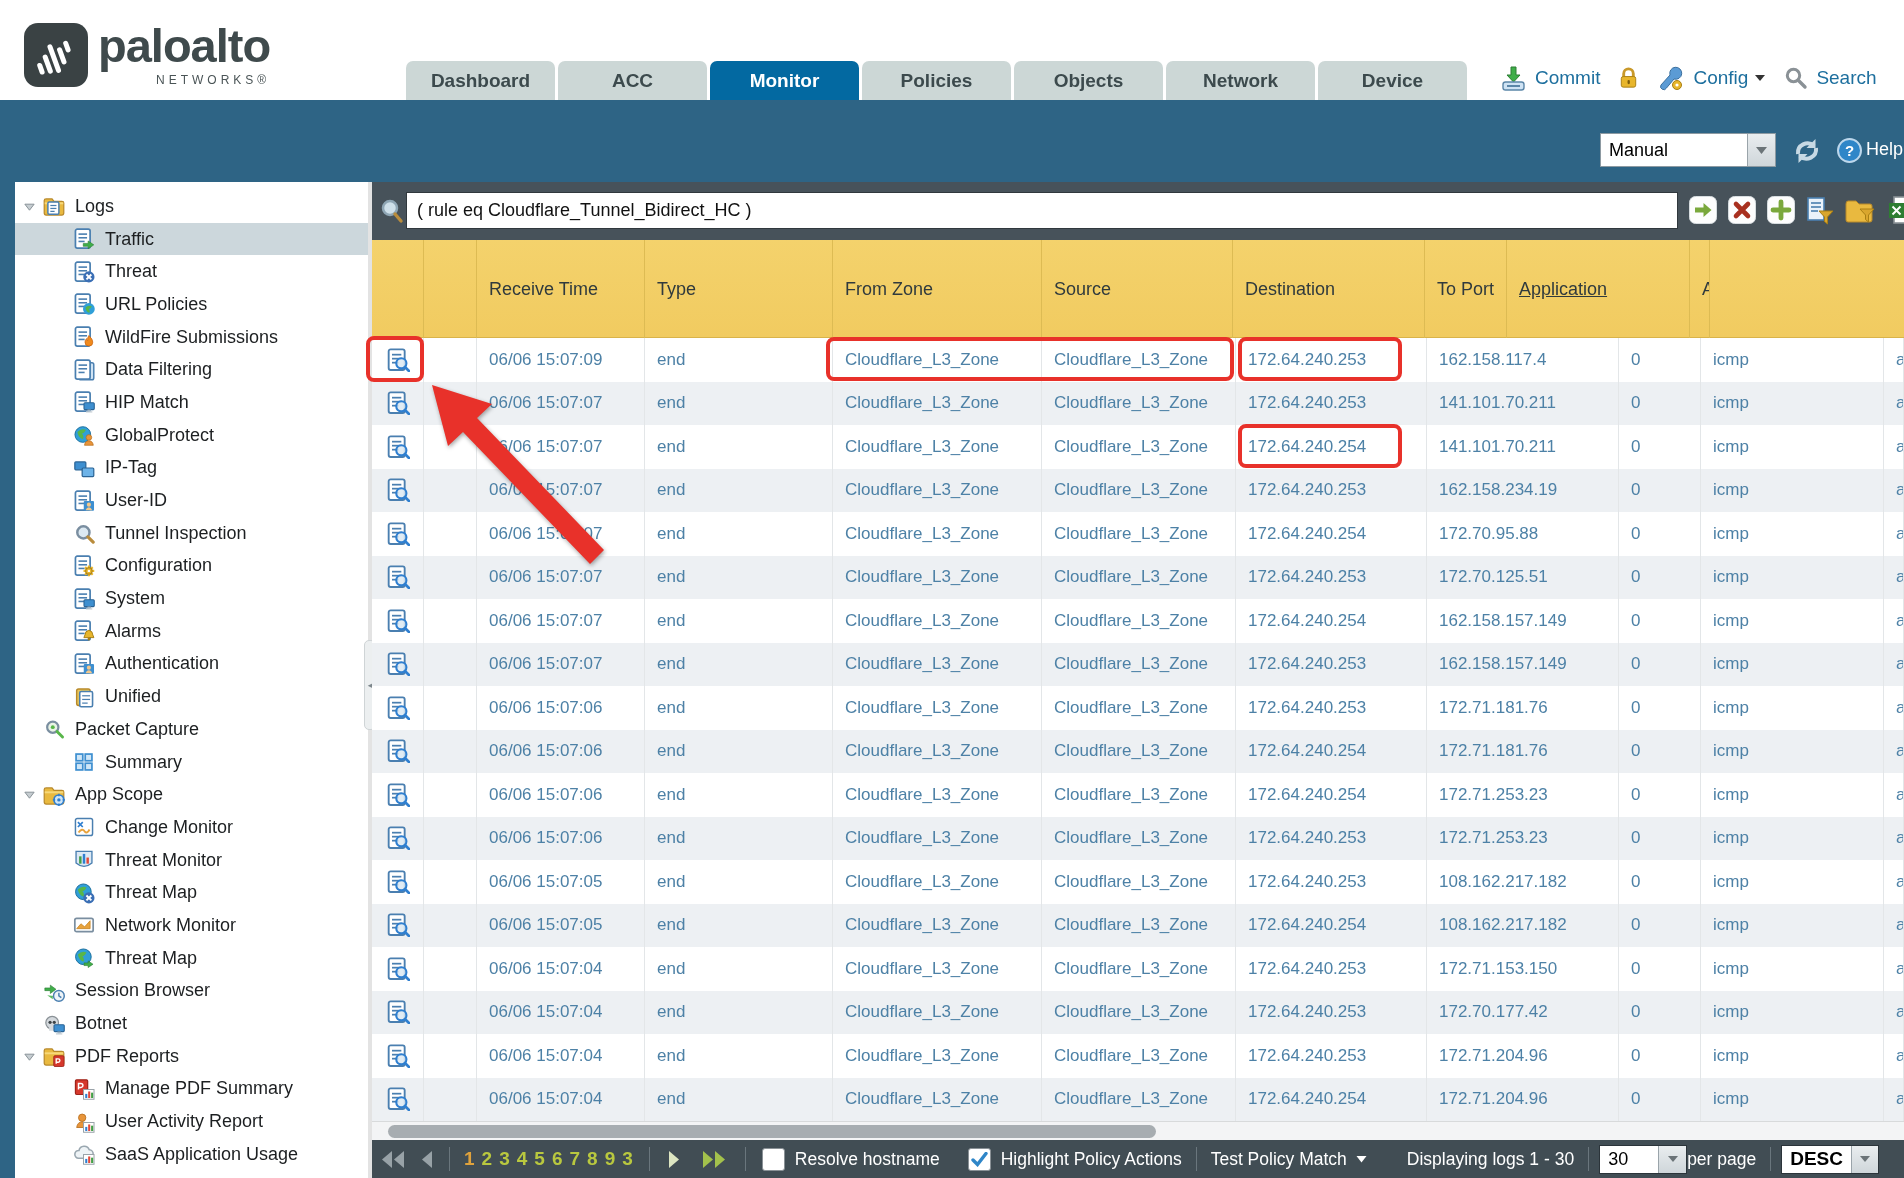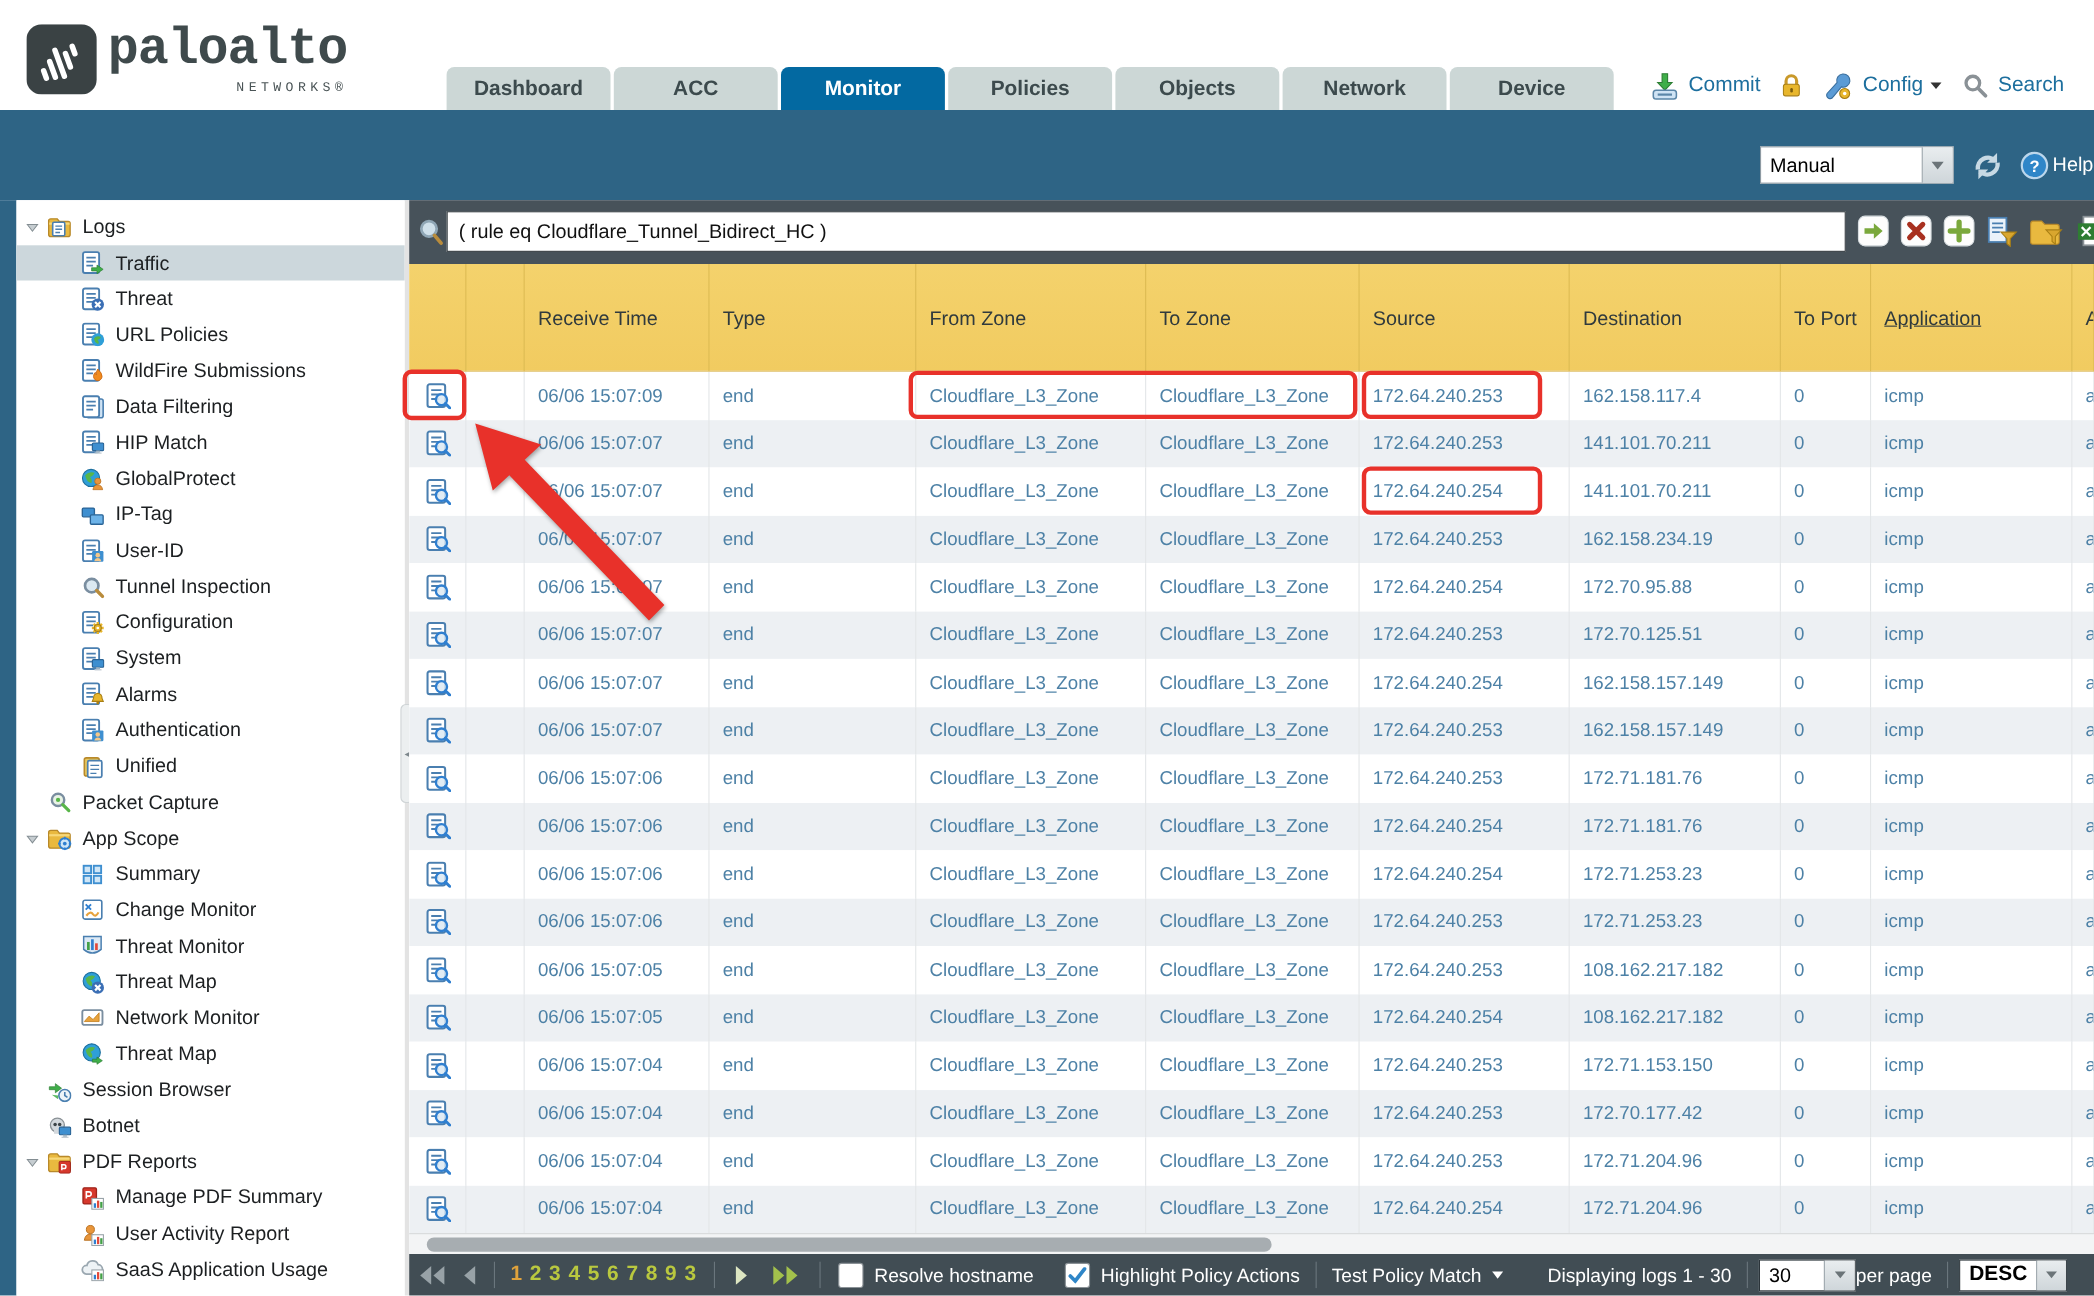--- a/index.html
+++ b/index.html
@@ -2,21 +2,21 @@
 <html><head>
 <meta charset="utf-8">
 <style>
   html,body{margin:0;padding:0;background:#fff;}
   *{box-sizing:border-box;}
   .app{position:relative;width:1904px;height:1178px;overflow:hidden;background:#fff;
        font-family:"Liberation Sans",sans-serif;
        --band:#2e6485; --anno:#e8312a; --hdr:#f1cb60; --link:#4d81a6; --foot:#414d54;}
   
   .topbar{position:absolute;left:0;top:0;width:1904px;height:100px;background:#fff;}
-  .logo{position:absolute;left:24px;top:20px;display:flex;align-items:center;font-family:Liberation Mono, monospace;}
+  .logo{position:absolute;left:24px;top:20px;display:flex;align-items:flex-end;}
   .logo-mark{display:inline-block;width:64px;height:64px;}
   .logo-text{margin-left:10px;}
   .logo-name{font-size:47px;font-weight:600;color:#3f4a4c;letter-spacing:-1px;line-height:52px;}
   .logo-sub{font-size:12px;color:#4a5456;letter-spacing:4px;text-align:right;margin-top:1px;}
   .tabs{position:absolute;left:406px;bottom:0;display:flex;gap:3px;}
   .tab{width:149px;height:39px;border-radius:7px 7px 0 0;background:#ccd7d6;color:#3c4a4d;
        font-size:19px;font-weight:700;display:flex;align-items:center;justify-content:center;cursor:pointer;}
   .tab.active{background:#0369a1;color:#fff;}
   .utilities{position:absolute;left:1500px;top:60px;height:36px;display:flex;align-items:center;gap:8px;}
   .u-label{font-size:19px;color:#1d6f9e;cursor:pointer;}
@@ -407,49 +407,49 @@
         </span>
         <span class="s-icon">
           <svg width="22" height="22" viewBox="0 0 18 18">
             <circle cx="8" cy="7.5" r="4.6" fill="#e9f3e6" stroke="#7a8ea0" stroke-width="1.8"></circle>
             <circle cx="8" cy="7.5" r="1.6" fill="#58b649"></circle>
             <line x1="11.5" y1="11" x2="16" y2="15.5" stroke="#58b649" stroke-width="2.4" stroke-linecap="round"></line>
           </svg>
         </span>
         <span class="s-label">Packet Capture</span>
       </div>
-      <div class="s-item lv0">
-        <span class="s-caret">
-          <svg width="13" height="13" viewBox="0 0 14 14">
-            <path d="M2 4.5 h10 l-5 6.5z" fill="#c6cdd1" stroke="#838d92"></path>
-          </svg>
-        </span>
-        <span class="s-icon">
-          <svg width="22" height="22" viewBox="0 0 18 18">
-            <path d="M1 5.2 V14.8 Q1 16.4 2.6 16.4 H15.4 Q17 16.4 17 14.8 V6.6 Q17 5.2 15.5 5.2 H9 L7.4 3.2 H2.6 Q1 3.2 1 4.6z" fill="#e9b93f" stroke="#b8892a"></path>
-            <rect x="1.4" y="6" width="15.2" height="1.6" fill="#f7d87a"></rect>
-            <circle cx="13" cy="13" r="4" fill="#cfe6f7" stroke="#2f7fd0" stroke-width="1.4"></circle>
-            <circle cx="13" cy="13" r="1.4" fill="#2f7fd0"></circle>
-            <path d="M13 8 v2 M13 16 v2 M8 13 h2 M16 13 h2" stroke="#2f7fd0" stroke-width="1.2"></path>
-          </svg>
-        </span>
-        <span class="s-label">App Scope</span>
-      </div>
       <div class="s-item lv1">
         <span class="s-icon">
           <svg width="22" height="22" viewBox="0 0 18 18">
             <g fill="#cfe6f7" stroke="#3e8fd0" stroke-width="1.4">
               <rect x="2.5" y="2.5" width="5.5" height="5.5"></rect>
               <rect x="10" y="2.5" width="5.5" height="5.5"></rect>
               <rect x="2.5" y="10" width="5.5" height="5.5"></rect>
               <rect x="10" y="10" width="5.5" height="5.5"></rect>
             </g>
           </svg>
         </span>
         <span class="s-label">Summary</span>
+      </div>
+      <div class="s-item lv0">
+        <span class="s-caret">
+          <svg width="13" height="13" viewBox="0 0 14 14">
+            <path d="M2 4.5 h10 l-5 6.5z" fill="#c6cdd1" stroke="#838d92"></path>
+          </svg>
+        </span>
+        <span class="s-icon">
+          <svg width="22" height="22" viewBox="0 0 18 18">
+            <path d="M1 5.2 V14.8 Q1 16.4 2.6 16.4 H15.4 Q17 16.4 17 14.8 V6.6 Q17 5.2 15.5 5.2 H9 L7.4 3.2 H2.6 Q1 3.2 1 4.6z" fill="#e9b93f" stroke="#b8892a"></path>
+            <rect x="1.4" y="6" width="15.2" height="1.6" fill="#f7d87a"></rect>
+            <circle cx="13" cy="13" r="4" fill="#cfe6f7" stroke="#2f7fd0" stroke-width="1.4"></circle>
+            <circle cx="13" cy="13" r="1.4" fill="#2f7fd0"></circle>
+            <path d="M13 8 v2 M13 16 v2 M8 13 h2 M16 13 h2" stroke="#2f7fd0" stroke-width="1.2"></path>
+          </svg>
+        </span>
+        <span class="s-label">App Scope</span>
       </div>
       <div class="s-item lv1">
         <span class="s-icon">
           <svg width="22" height="22" viewBox="0 0 18 18">
             <rect x="2" y="2" width="14" height="14" rx="1.5" fill="#fff" stroke="#4a7fb0" stroke-width="1.2"></rect>
             <path d="M4 5 l4 4 m0 -4 l-4 4" stroke="#2f7fd0" stroke-width="1.4"></path>
             <path d="M4.5 13.5 q3 -4 5 -1 q2 2.5 4 -1.5" stroke="#e8a33d" stroke-width="1.6" fill="none"></path>
           </svg>
         </span>
         <span class="s-label">Change Monitor</span>
@@ -641,21 +641,20 @@
         </span>
       </div>
     </div>
 
     <div class="grid-header" id="gridHeader">
         <div class="gh-cell" style="width: 52px;"></div>
         <div class="gh-cell" style="width: 53px;"></div>
         <div class="gh-cell" style="width: 168px;">Receive Time</div>
         <div class="gh-cell" style="width: 188px;">Type</div>
         <div class="gh-cell" style="width: 209px;">From Zone</div>
-        <div class="gh-cell" style="width: 194px;">To Zone</div>
         <div class="gh-cell" style="width: 191px;">Source</div>
         <div class="gh-cell" style="width: 192px;">Destination</div>
         <div class="gh-cell" style="width: 82px;">To Port</div>
         <div class="gh-cell" style="width: 183px; text-decoration: underline;">Application</div>
         <div class="gh-cell" style="width: 20px;">A</div>
       </div>
     <div class="grid-body" id="gridBody">
         <div class="tr">
           <div class="td icon-cell" style="width: 52px;">
             <svg width="24" height="24" viewBox="0 0 18 18">

